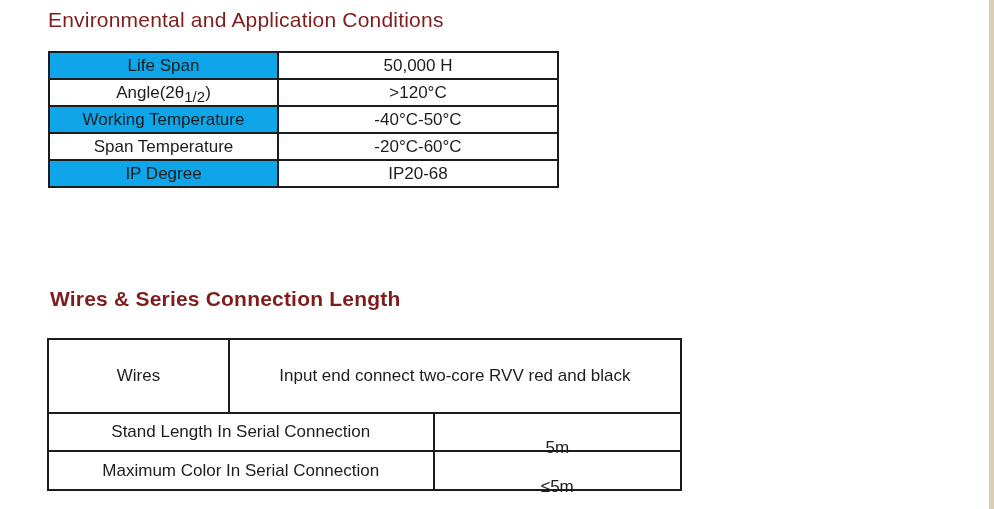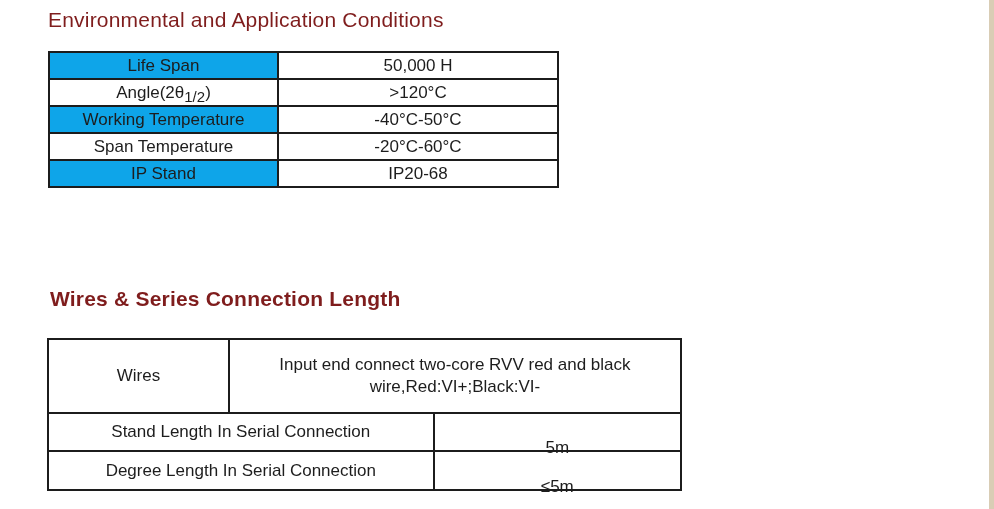--- a/index.html
+++ b/index.html
@@ -105,40 +105,39 @@
       </tr>
       <tr>
         <td class="gray">Working Temperature</td>
         <td>-40°C-50°C</td>
       </tr>
       <tr>
         <td>Span Temperature</td>
         <td>-20°C-60°C</td>
       </tr>
       <tr>
-        <td class="gray">IP Stand</td>
+        <td class="gray">IP Degree</td>
         <td>IP20-68</td>
       </tr>
     </tbody>
   </table>
 
   <h2 class="sec-title" id="title2">Wires &amp; Series Connection Length</h2>
 
   <div class="t2">
     <div class="t2row first row-wires">
       <div class="cell cell-a divider">Wires</div>
       <div class="cell cell-b">
         <div>Input end connect two-core RVV red and black</div>
-        <div>wire,Red:VI+;Black:VI-</div>
       </div>
     </div>
     <div class="t2row row-std">
       <div class="cell cell-a divider">Stand Length In Serial Connection</div>
       <div class="cell cell-b">5m</div>
     </div>
     <div class="t2row row-max">
-      <div class="cell cell-a divider">Degree Length In Serial Connection</div>
+      <div class="cell cell-a divider">Maximum Color In Serial Connection</div>
       <div class="cell cell-b">≤5m</div>
     </div>
   </div>
 
   <div class="edge-strip"></div>
 </div>
 
 </body></html>

